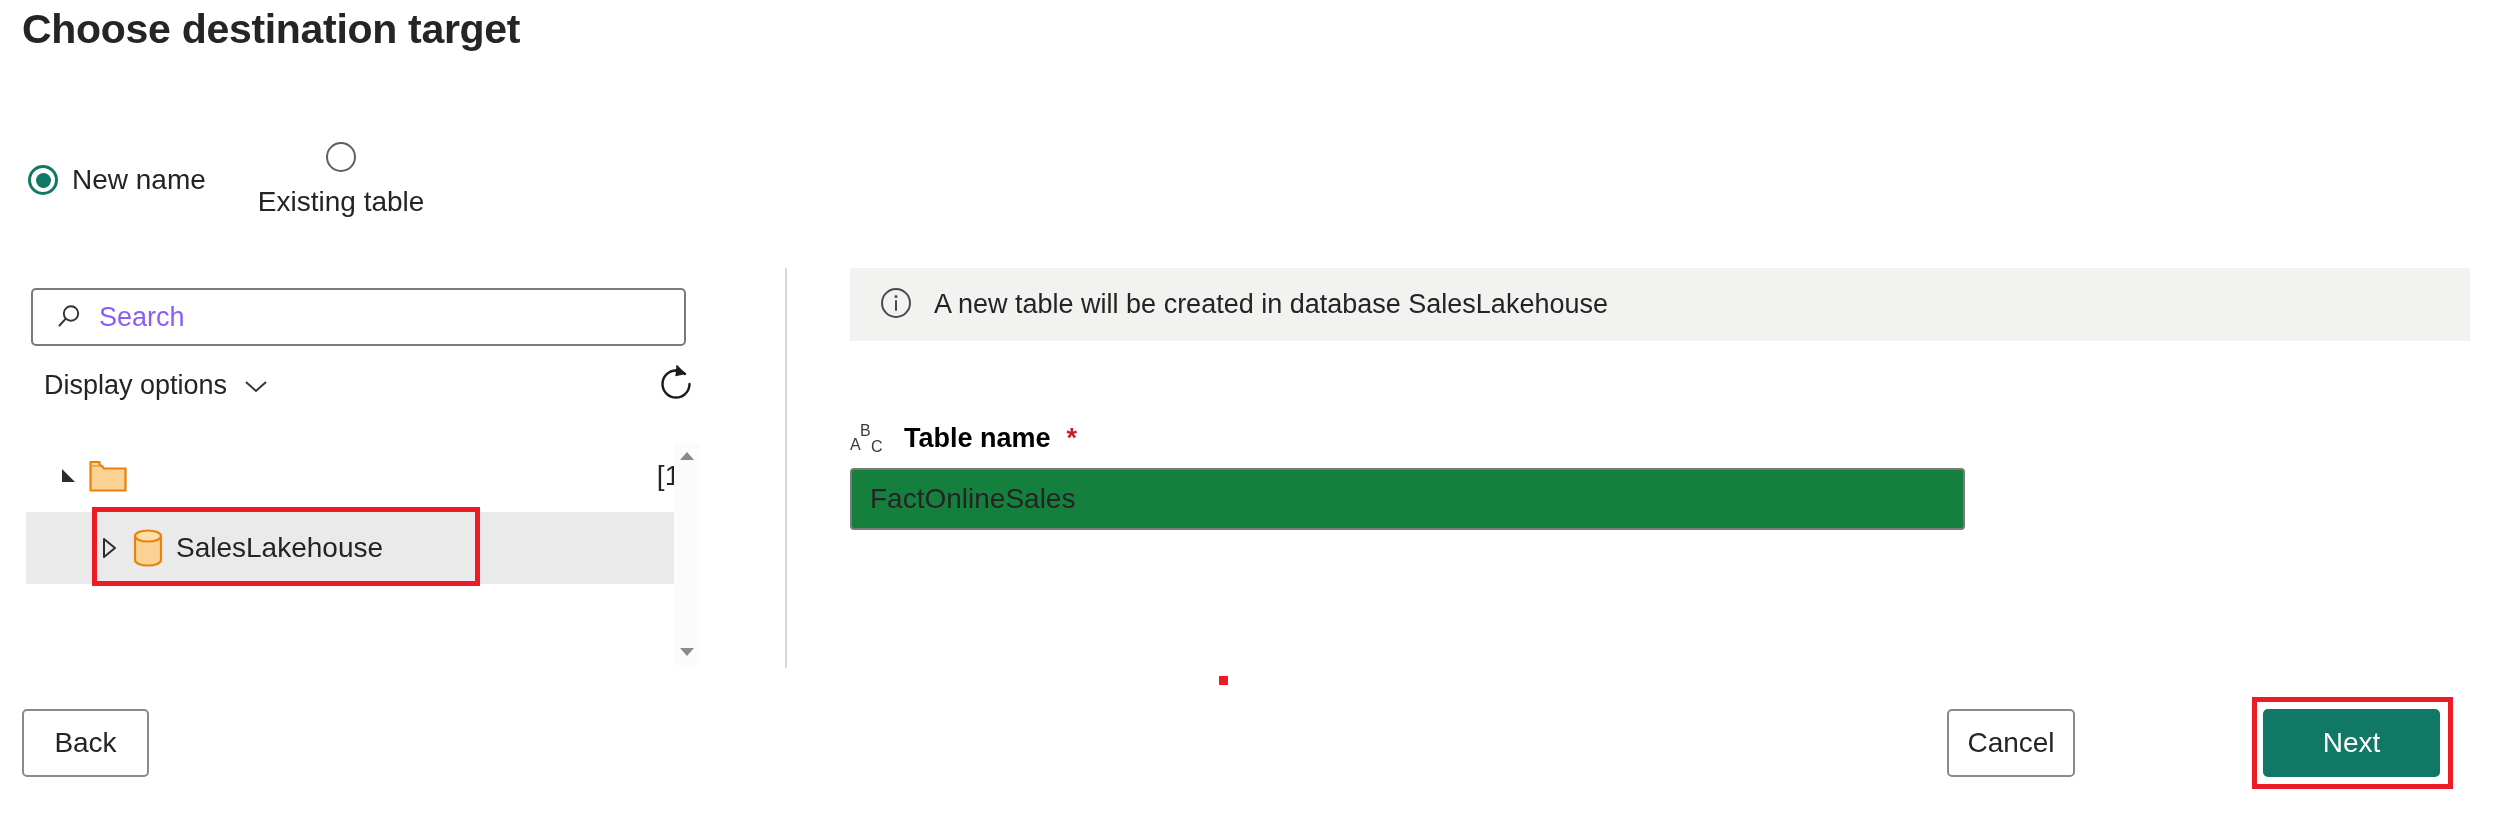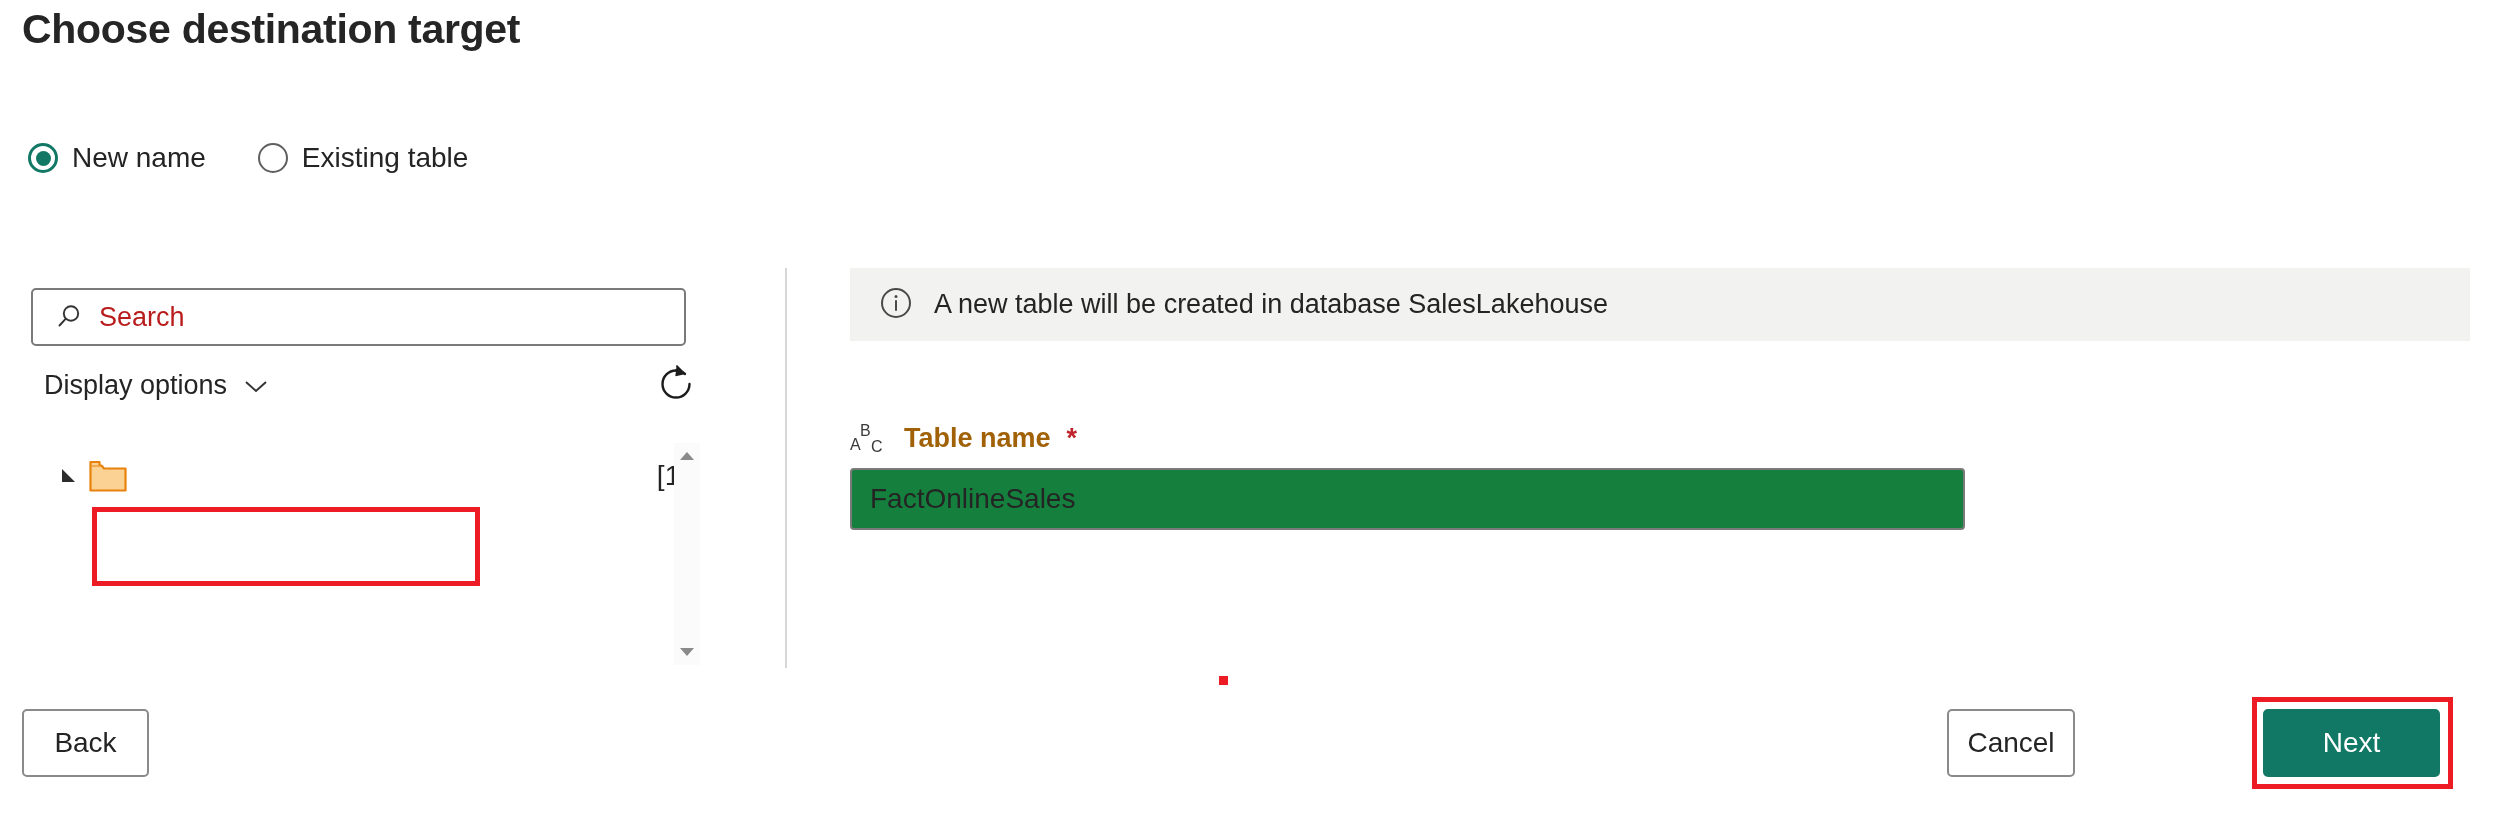--- a/index.html
+++ b/index.html
@@ -36,21 +36,21 @@
     display: flex;
     align-items: center;
     gap: 0px;
   }
   .radio-option {
     display: flex;
     align-items: center;
     gap: 14px;
     cursor: pointer;
   }
-  .radio-option + .radio-option { margin-left: 52px; }
+  .radio-option + .radio-option { margin-left: 52px; flex-direction: column; }
   .radio-circle {
     width: 30px;
     height: 30px;
     border-radius: 50%;
     border: 2px solid #5f5f5f;
     box-sizing: border-box;
     display: flex;
     align-items: center;
     justify-content: center;
     flex: none;
@@ -90,21 +90,21 @@
     box-sizing: border-box;
     background: #fff;
     display: flex;
     align-items: center;
     padding-left: 22px;
     gap: 16px;
   }
   .search-icon svg { display:block; }
   .search-placeholder {
     font-size: 27px;
-    color: #b91c1c;
+    color: #8b5cf6;
   }
 
   .display-options {
     position: absolute;
     left: 44px;
     top: 100px;
     display: flex;
     align-items: center;
     gap: 16px;
     cursor: pointer;
@@ -253,21 +253,21 @@
   }
   .abc-icon {
     position: relative;
     width: 40px;
     height: 40px;
     flex: none;
   }
   .field-label {
     font-size: 27px;
     font-weight: bold;
-    color: #a16207;
+    color: #000000;
     white-space: nowrap;
   }
   .req-star {
     color: #c0212b;
     font-size: 27px;
     font-weight: bold;
     margin-left: 2px;
   }
 
   .text-field {
@@ -399,20 +399,34 @@
       </span>
       <span class="tree-icon">
         <svg width="40" height="36" viewBox="0 0 40 36">
           <path d="M2.5 7.5 h11 l2.5 3 h21.5 v22 h-35 z" fill="#fbd293" stroke="#e8820c" stroke-width="2.2" stroke-linejoin="round"></path>
           <path d="M2.5 7.5 v-3.5 h9 v3.5" fill="#fbd293" stroke="#e8820c" stroke-width="2.2" stroke-linejoin="round"></path>
         </svg>
       </span>
       <span class="tree-count">[1]</span>
     </div>
 
+    <div class="tree-row row-lvl2 selected">
+      <span class="twisty">
+        <svg width="22" height="24" viewBox="0 0 22 24">
+          <polygon points="6,3 17,12 6,21" fill="none" stroke="#2d2d2d" stroke-width="2" stroke-linejoin="round"></polygon>
+        </svg>
+      </span>
+      <span class="tree-icon">
+        <svg width="34" height="42" viewBox="0 0 34 42">
+          <path d="M4 9 v24 a13 5.5 0 0 0 26 0 v-24" fill="#fbd293" stroke="#e8820c" stroke-width="2.2"></path>
+          <ellipse cx="17" cy="9" rx="13" ry="5.5" fill="#fddfa8" stroke="#e8820c" stroke-width="2.2"></ellipse>
+        </svg>
+      </span>
+      <span class="tree-label">SalesLakehouse</span>
+    </div>
 
   </div>
 
   <div class="tree-scrollbar" style="left:674px; top:173px; height:222px;">
     <span class="sb-arrow up">
       <svg width="16" height="12" viewBox="0 0 16 12">
           <polygon points="8,2 15,10 1,10" fill="#8a8a8a"></polygon>
         </svg>
     </span>
     <span class="sb-arrow down">

